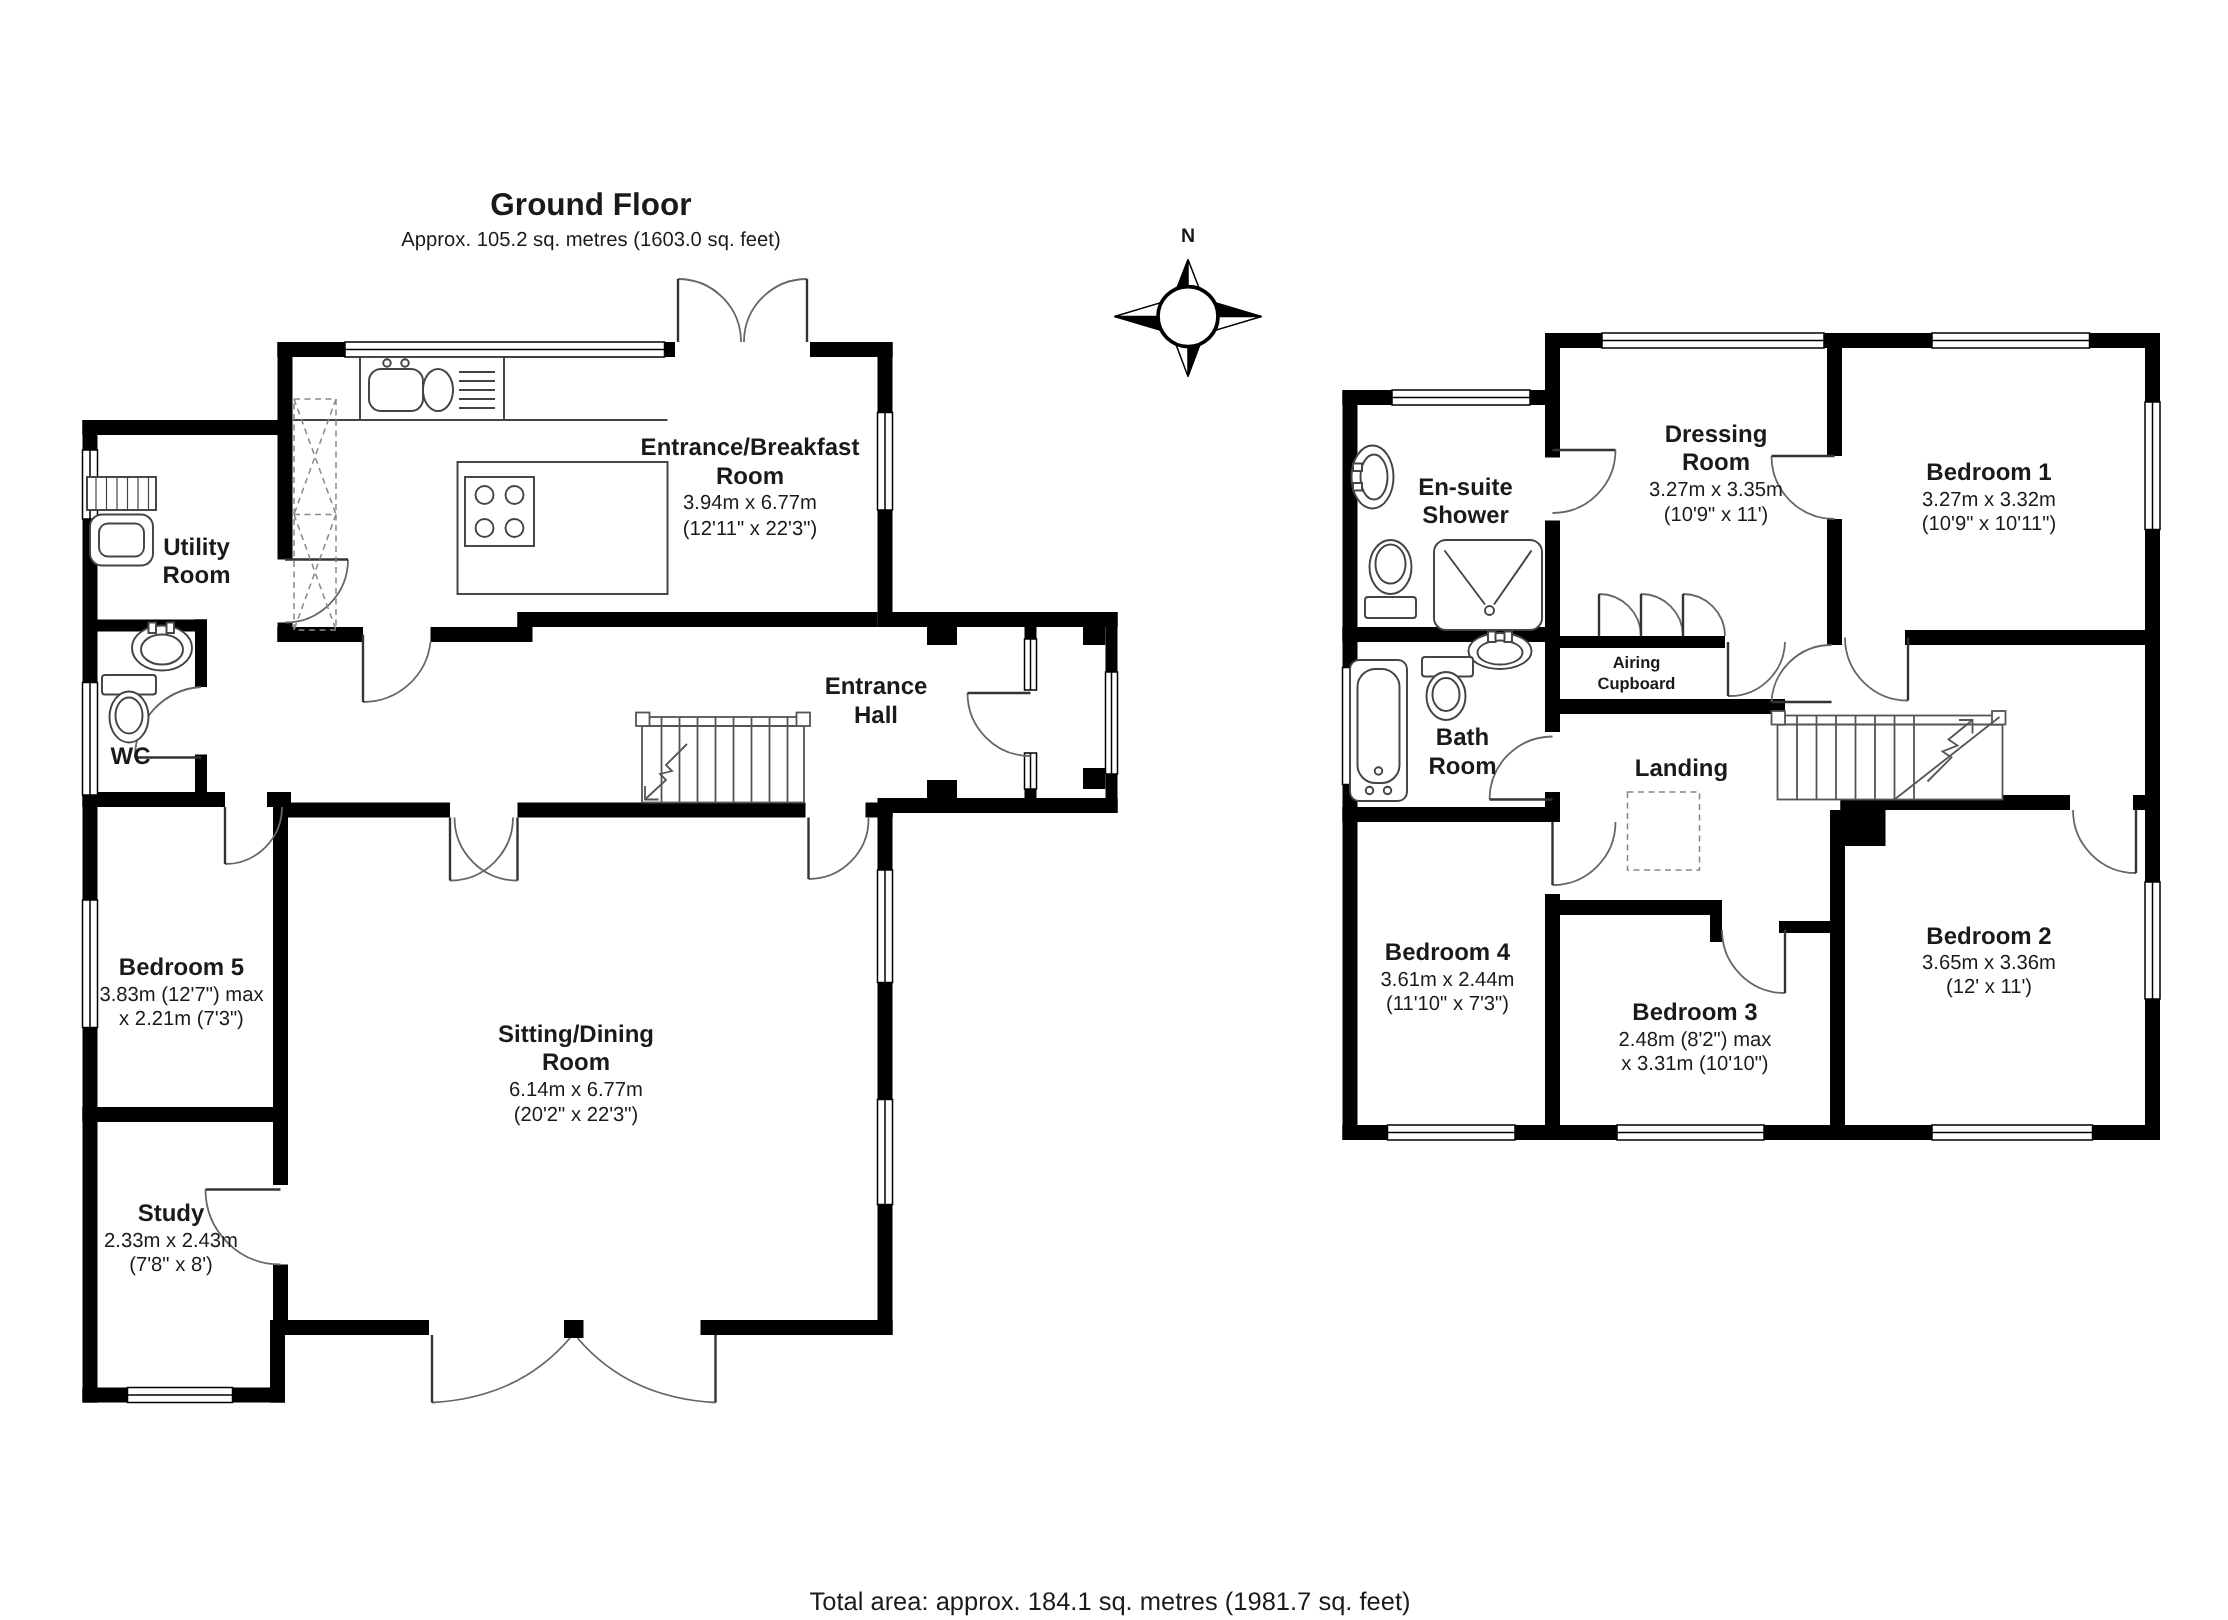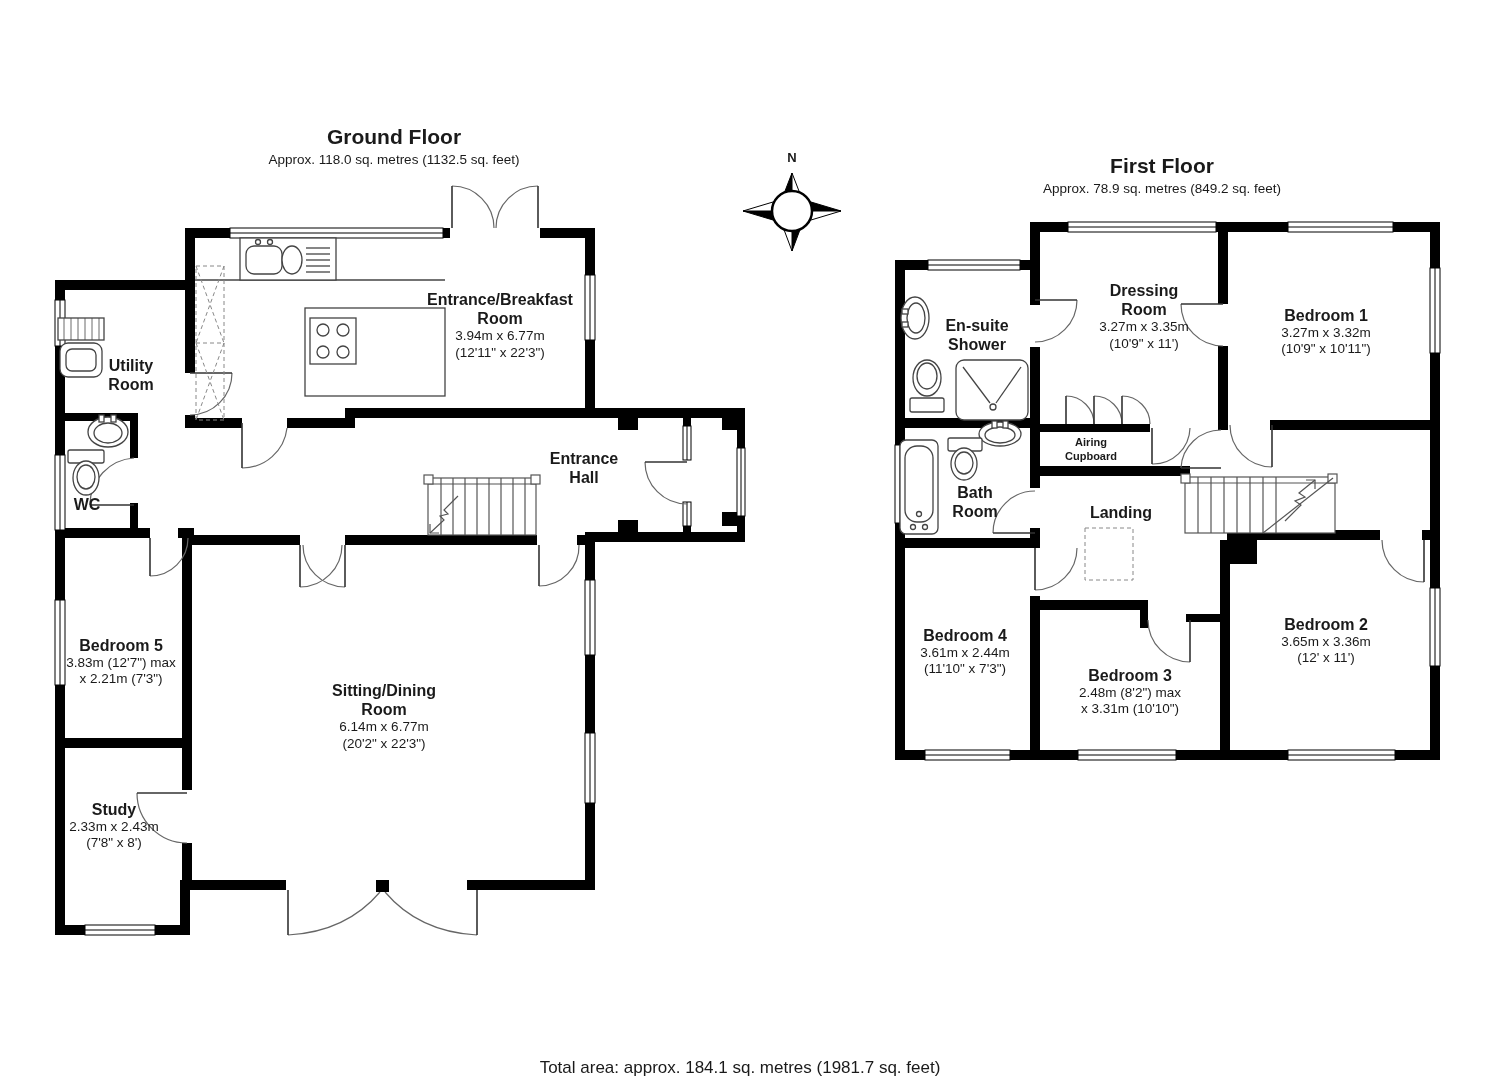--- a/index.html
+++ b/index.html
@@ -404,27 +404,23 @@
     <polygon points="792,251 804,219 792,211" fill="#000"></polygon>
     <polygon points="792,251 780,219 792,211" fill="#fff"></polygon>
     <polygon points="743,211 783,223 792,211" fill="#000"></polygon>
     <polygon points="743,211 783,199 792,211" fill="#fff"></polygon>
     <circle cx="792" cy="211" r="20" fill="#fff" stroke="#000" stroke-width="2.5"></circle>
   </g>
 </svg>
 
 <div class="floor-title" style="left:394px;top:146px">
   <div class="ft-main">Ground Floor</div>
-  <div class="ft-sub">Approx. 118.0 sq. metres (1132.5 sq. feet)</div>
-</div>
-
-<div class="floor-title" style="left:1162px;top:175px">
-  <div class="ft-main">First Floor</div>
-  <div class="ft-sub">Approx. 78.9 sq. metres (849.2 sq. feet)</div>
-</div>
+  <div class="ft-sub">Approx. 105.2 sq. metres (1603.0 sq. feet)</div>
+</div>
+
 
 <div class="north-label" style="left:792px;top:157px">N</div>
 
 <div class="room-label" style="left:500px;top:325px">
   <div class="rname">Entrance/Breakfast</div>
   <div class="rname">Room</div>
   <div class="rdim">3.94m x 6.77m</div>
   <div class="rdim">(12'11" x 22'3")</div>
 </div>
 

